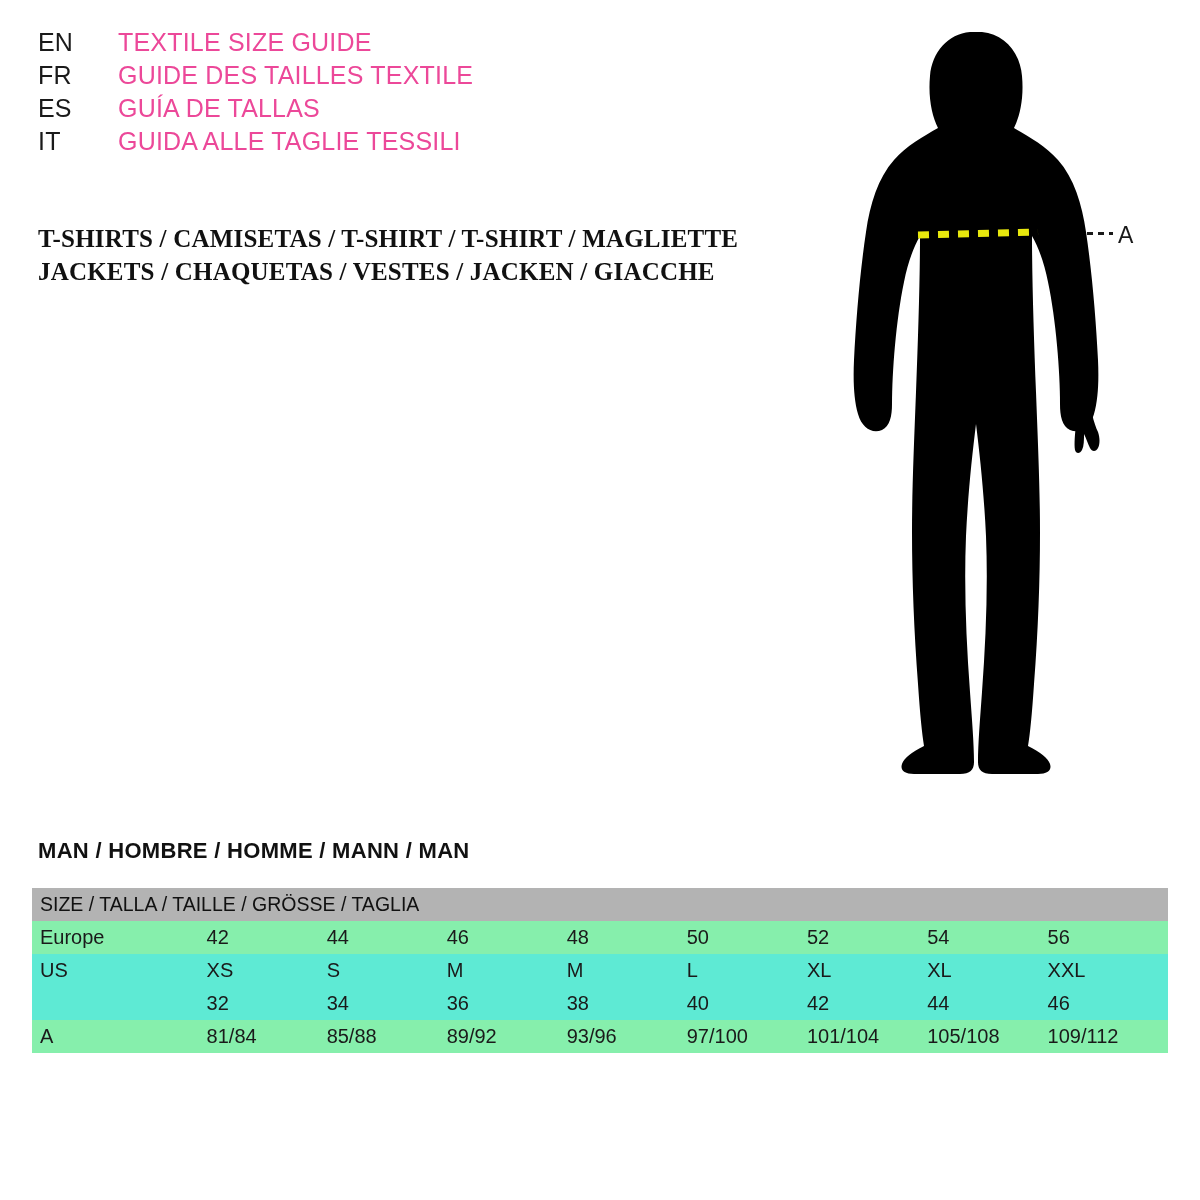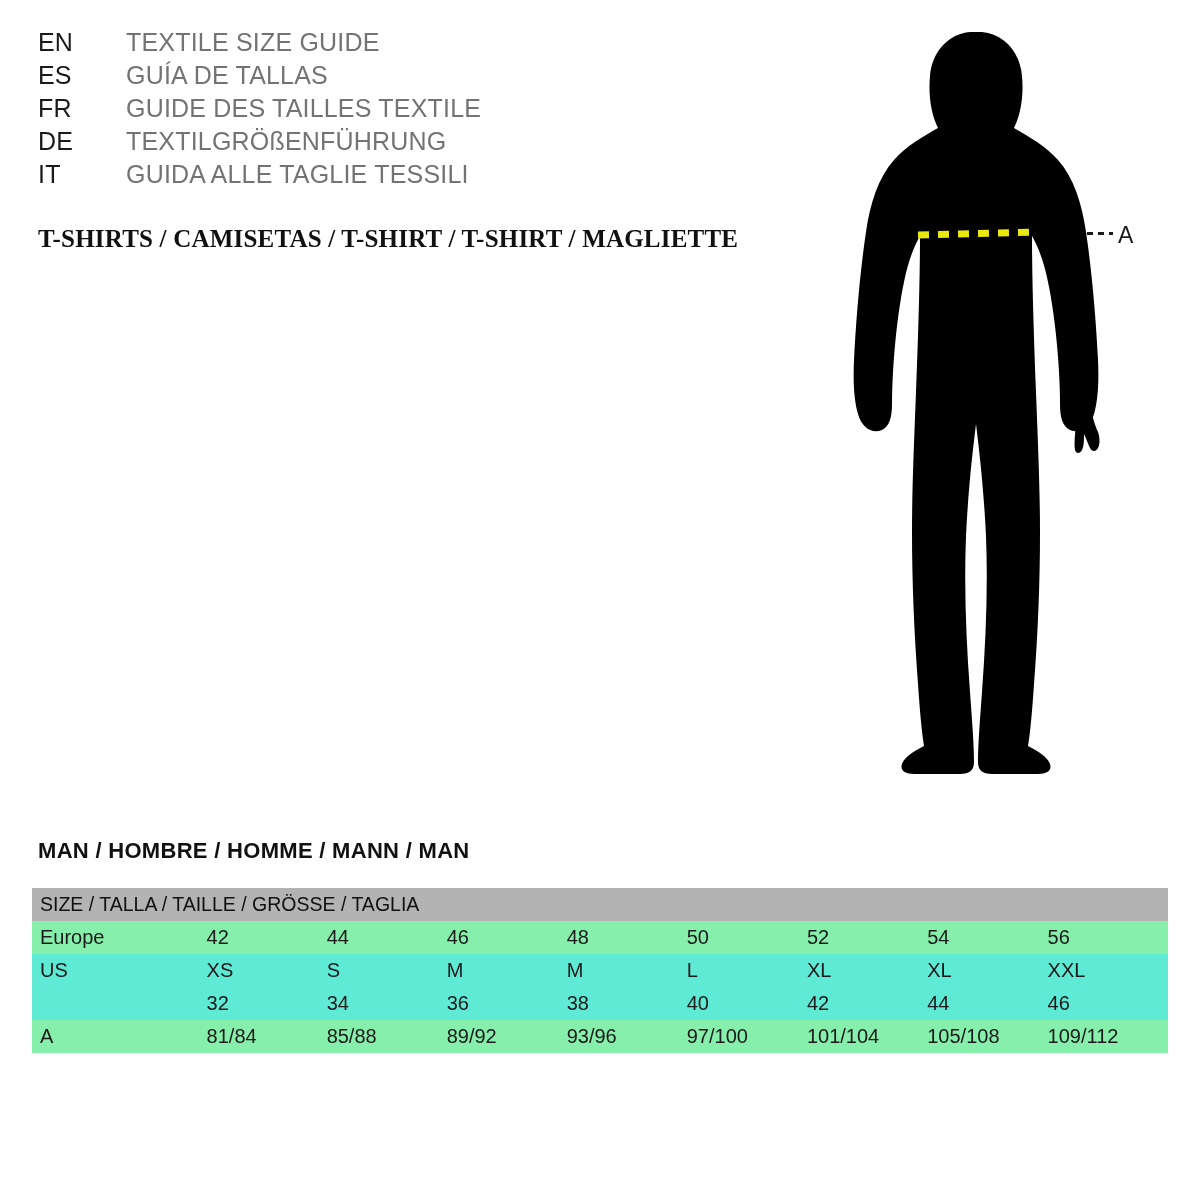--- a/index.html
+++ b/index.html
@@ -35,22 +35,21 @@
     height: 33px;
     font-size: 25px;
     letter-spacing: 0.2px;
   }
   .lang-code {
     width: 80px;
     flex: none;
     color: #1a1a1a;
   }
   .lang-text {
-    color: #737373;
-    margin-left: 8px;
+    color: #ec4899;
   }
 
   .garment-block {
     position: absolute;
     left: 38px;
     top: 222px;
     width: 760px;
     font-family: Liberation Serif, serif;
   }
   .garment-line {
@@ -141,39 +140,36 @@
 <body>
 
 <div class="page">
 
   <div class="lang-block">
     <div class="lang-row">
       <span class="lang-code">EN</span>
       <span class="lang-text">TEXTILE SIZE GUIDE</span>
     </div>
     <div class="lang-row">
+      <span class="lang-code">FR</span>
+      <span class="lang-text">GUIDE DES TAILLES TEXTILE</span>
+    </div>
+    <div class="lang-row">
       <span class="lang-code">ES</span>
       <span class="lang-text">GUÍA DE TALLAS</span>
     </div>
     <div class="lang-row">
-      <span class="lang-code">FR</span>
-      <span class="lang-text">GUIDE DES TAILLES TEXTILE</span>
-    </div>
-    <div class="lang-row">
-      <span class="lang-code">DE</span>
-      <span class="lang-text">TEXTILGRÖßENFÜHRUNG</span>
-    </div>
-    <div class="lang-row">
       <span class="lang-code">IT</span>
       <span class="lang-text">GUIDA ALLE TAGLIE TESSILI</span>
     </div>
   </div>
 
   <div class="garment-block">
     <div class="garment-line">T-SHIRTS / CAMISETAS / T-SHIRT / T-SHIRT / MAGLIETTE</div>
+    <div class="garment-line">JACKETS / CHAQUETAS / VESTES / JACKEN / GIACCHE</div>
   </div>
 
   <div class="figure">
     <svg width="360" height="780" viewBox="0 0 360 780" xmlns="http://www.w3.org/2000/svg">
       <path fill="#000000" d="
         M150,12
         C128,14 112,32 110,56
         C108,78 112,96 118,108
         C104,116 86,126 74,140
         C58,158 50,184 46,212

